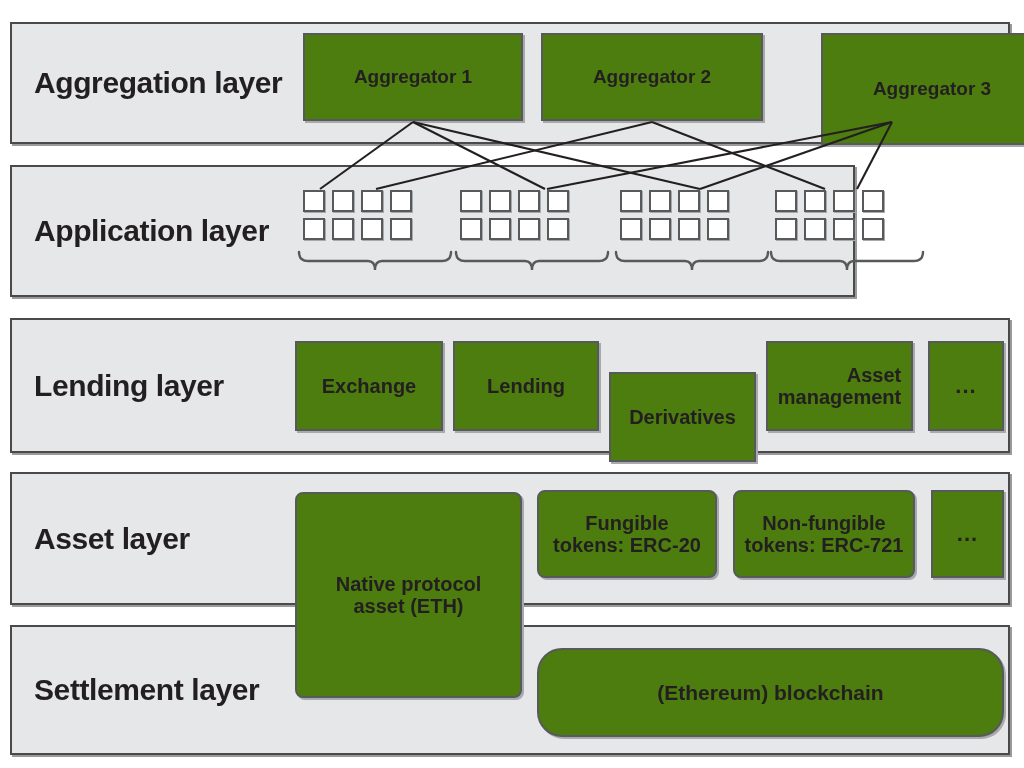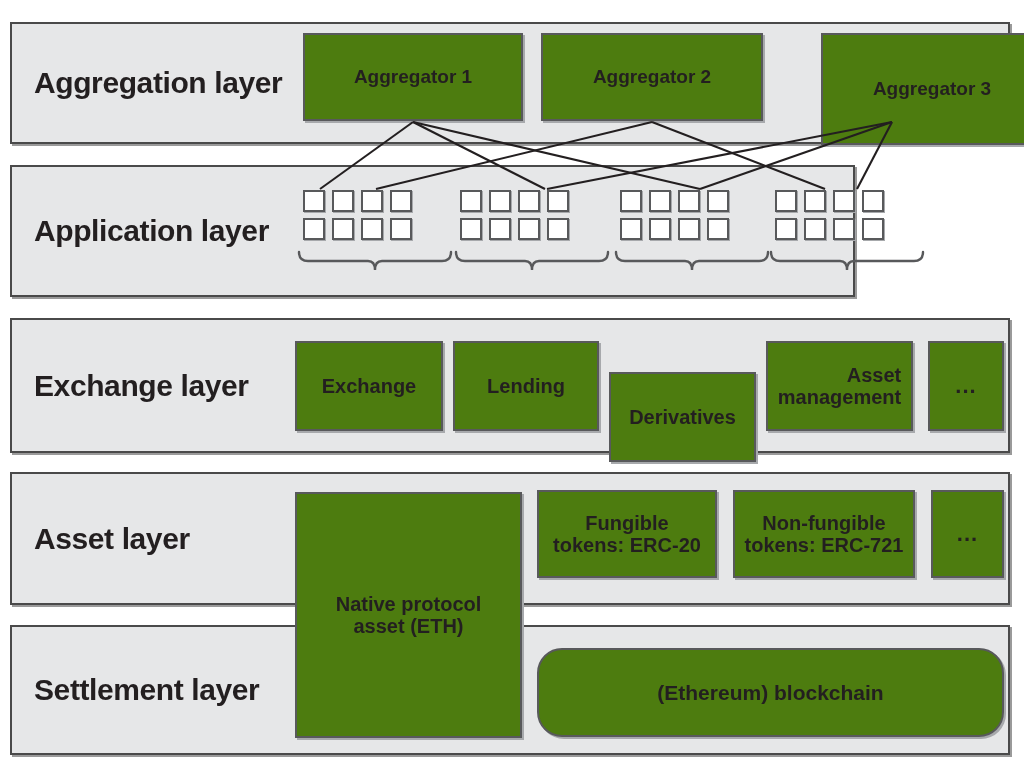--- a/index.html
+++ b/index.html
@@ -51,21 +51,21 @@
     align-items: center;
     justify-content: center;
     text-align: center;
     color: #231f20;
     font-weight: 600;
     line-height: 1.12;
     padding: 20px 4px;
   }
   .node.agg      { font-size: 19px; }
   .node.proto    { font-size: 20px; }
-  .node.asset    { font-size: 20px; }
+  .node.asset    { font-size: 20px; border-radius: 8px; }
   .node.settle   { font-size: 21px; border-radius: 25px; }
   .node.ellipsis { font-size: 22px; letter-spacing: 1px; }
   .node .lines   { display: block; }
   .node .lines span { display: block; white-space: nowrap; }
 
   
   .app-group {
     position: absolute;
     display: grid;
     grid-template-columns: repeat(4, 22px);
@@ -164,21 +164,21 @@
     <div class="app-cell"></div>
     <div class="app-cell"></div>
     <div class="app-cell"></div>
     <div class="app-cell"></div>
     <div class="app-cell"></div>
     <div class="app-cell"></div>
     <div class="app-cell"></div>
   </div>
 
   <div class="band" style="left:10px; top:318px; width:1000px; height:135px;">
-    <div class="band-label">Exchange layer</div>
+    <div class="band-label">Lending layer</div>
   </div>
 
   <div class="node proto" style="left:453px; top:341px; width:146px; height:90px;">
     <span class="lines">Lending</span>
   </div>
   <div class="node proto" style="left:295px; top:341px; width:148px; height:90px;">
     <span class="lines">Exchange</span>
   </div>
   <div class="node proto" style="left:609px; top:341px; width:147px; height:90px;margin-top:31px;">
     <span class="lines">Derivatives</span>
@@ -214,21 +214,21 @@
     </span>
   </div>
   <div class="node ellipsis" style="left:931px; top:490px; width:73px; height:88px;">
     <span class="lines">...</span>
   </div>
 
   <div class="node settle" style="left:537px; top:648px; width:467px; height:89px;">
     <span class="lines">(Ethereum) blockchain</span>
   </div>
 
-  <div class="node asset" style="left:295px; top:492px; width:227px; height:246px; z-index:5;">
+  <div class="node asset" style="left:295px; top:492px; width:227px; height:206px; z-index:5;">
     <span class="lines">
       <span>Native protocol</span>
       <span>asset (ETH)</span>
     </span>
   </div>
 
   <svg id="overlay" viewBox="0 0 1024 768" xmlns="http://www.w3.org/2000/svg">
 
     <path class="edge" d="M413,122 L320,189"></path>
     <path class="edge" d="M413,122 L545,189"></path>

